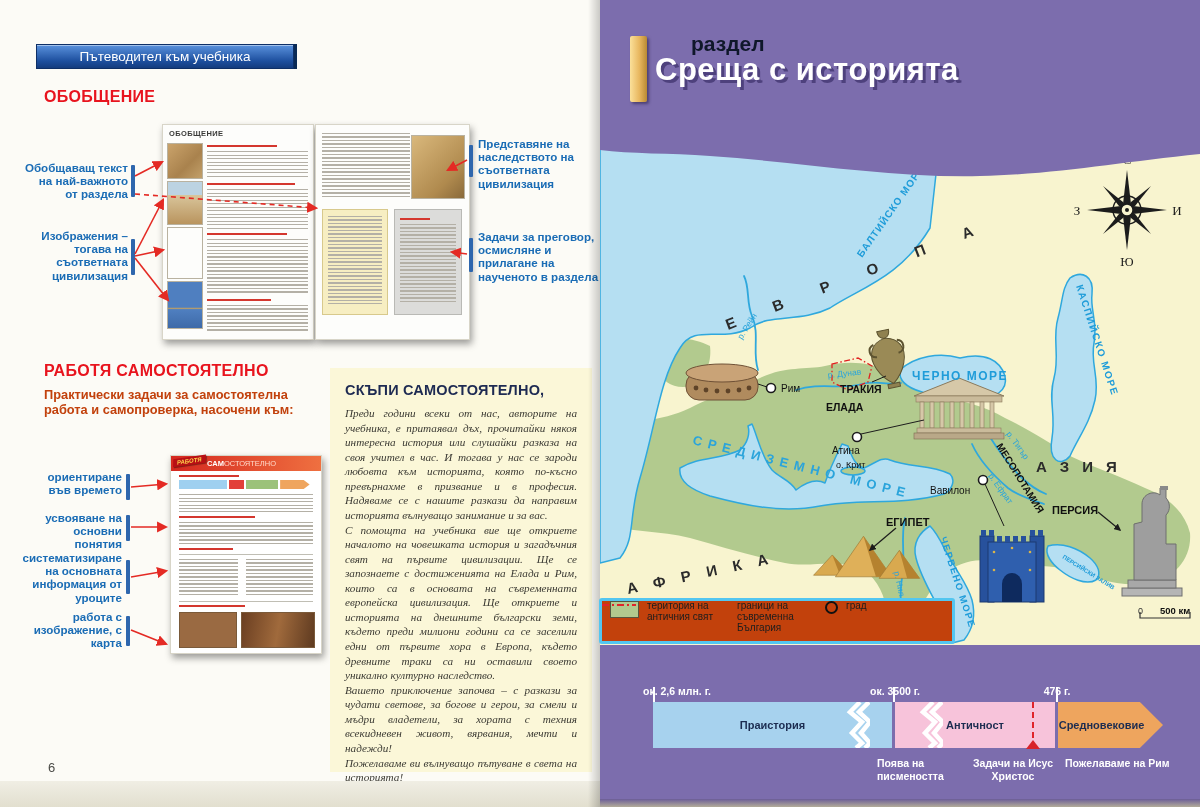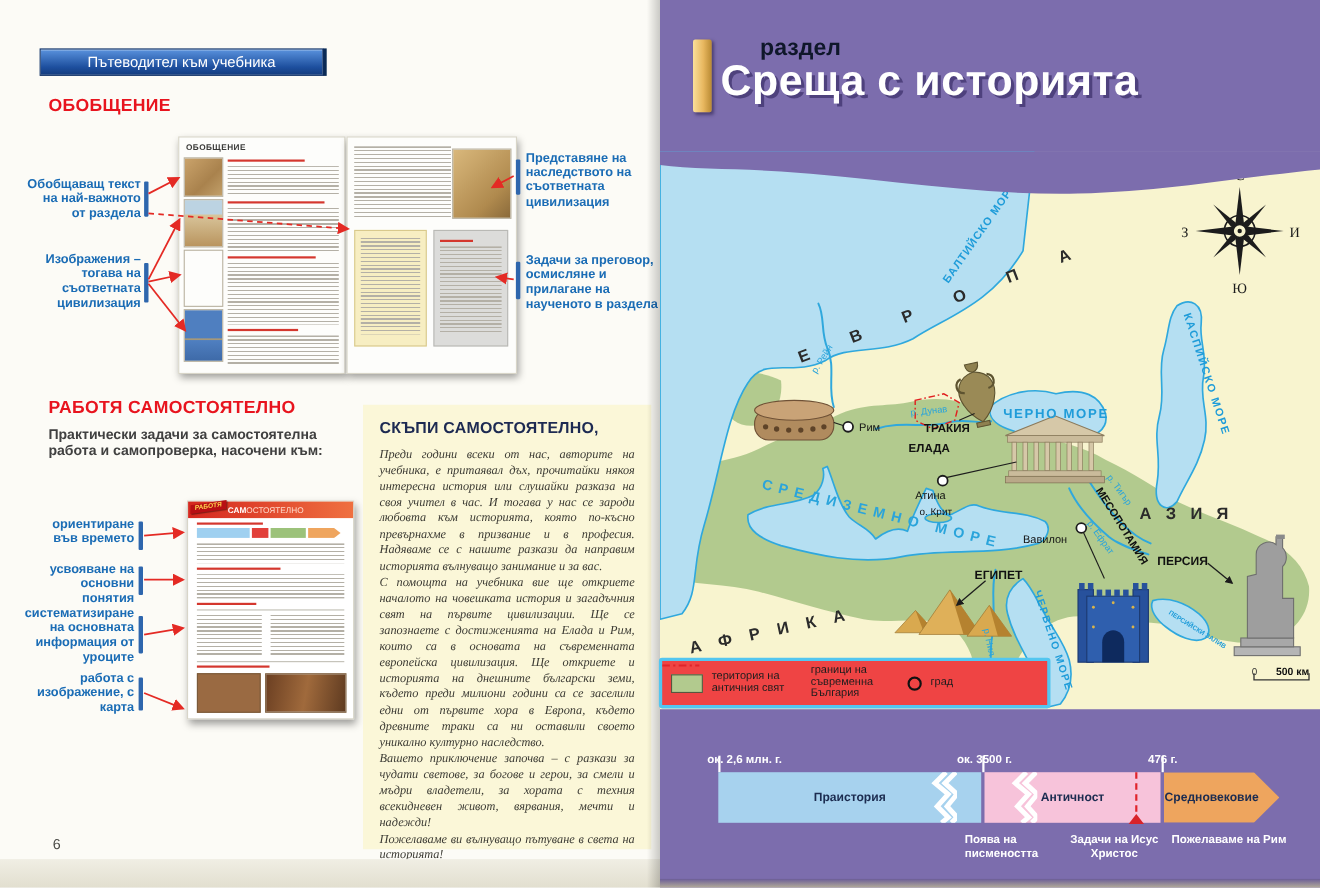--- a/index.html
+++ b/index.html
@@ -10,21 +10,21 @@
   .page-left{position:absolute;left:0;top:0;width:600px;height:807px;background:#fcfbf6;}
   .spine{position:absolute;right:0;top:0;width:12px;height:100%;
          background:linear-gradient(to right,rgba(0,0,0,0),rgba(0,0,0,.20));}
   .bottom-strip{position:absolute;left:0;bottom:0;width:100%;height:26px;
                 background:linear-gradient(#f0eee4,#e2dfcf);}
   .guide-tab{position:absolute;left:36px;top:44px;width:256px;height:23px;
              background:linear-gradient(#5a92dd,#1d4f9e 70%,#143c7e);
              border:1px solid #0e2f66;box-shadow:inset 0 1px 0 rgba(255,255,255,.45),3px 0 0 #0a2a55;
              color:#fff;font-size:13.5px;display:flex;align-items:center;justify-content:center;}
   .red-h{position:absolute;margin:0;color:#e8141e;font-size:16px;font-weight:bold;letter-spacing:.3px;}
-  .red-intro{position:absolute;margin:0;color:#404040;font-size:12.8px;font-weight:bold;line-height:1.18;}
+  .red-intro{position:absolute;margin:0;color:#c2410c;font-size:12.8px;font-weight:bold;line-height:1.18;}
 
   
   .ann{position:absolute;color:#1a6cb5;font-size:11.6px;font-weight:bold;line-height:1.14;}
   .ann.r{text-align:right;}
   .bar{position:absolute;width:4px;background:#2e66ad;border-radius:1px;}
 
   
   .thumb1{position:absolute;left:162px;top:124px;width:306px;height:214px;}
   .t1pg{position:absolute;top:0;height:214px;background:#fdfdfb;
         box-shadow:2px 4px 7px rgba(0,0,0,.38);border:1px solid #d8d5c8;}
@@ -61,27 +61,27 @@
   .arrows{position:absolute;left:0;top:0;pointer-events:none;}
 
   
   .page-right{position:absolute;left:600px;top:0;width:600px;height:807px;background:#7c6dad;}
   .edge-right{position:absolute;left:0;bottom:0;width:100%;height:8px;
               background:linear-gradient(#6b5d97,#b3ac99);}
   .gold-bar{position:absolute;left:30px;top:36px;width:17px;height:66px;border-radius:2px;
             background:linear-gradient(to right,#fbe09a,#e8b75f 55%,#b98a33);
             box-shadow:2px 2px 3px rgba(30,20,60,.5);}
   .section-label{position:absolute;left:56px;top:32px;color:#0f172a;font-size:21px;font-weight:bold;margin-left:35px;}
-  .section-title{position:absolute;left:55px;top:52px;margin:0;color:#fff;font-size:39px;font-weight:800;
+  .section-title{position:absolute;left:55px;top:52px;margin:0;color:#fff;font-size:31px;font-weight:800;
                  letter-spacing:.5px;text-shadow:3px 3px 0 rgba(40,30,85,.55);}
   .map-wrap{position:absolute;left:0;top:138px;width:600px;height:507px;}
   .map-wrap svg{position:absolute;left:0;top:0;}
-  .legend{position:absolute;left:-1px;bottom:1px;width:356px;height:46px;background:#ef4444;
+  .legend{position:absolute;left:-1px;bottom:1px;width:356px;height:46px;background:#c2410c;
           border:3px solid #53c6f0;border-radius:3px;box-sizing:border-box;
-          display:flex;align-items:center;gap:8px;padding:0 8px;font-size:10px;color:#1d1d1d;line-height:1.08;}
+          display:flex;align-items:flex-start;gap:8px;padding:0 8px;font-size:10px;color:#1d1d1d;line-height:1.08;}
   .sw-green{width:27px;height:15px;background:#b2ca8e;border:1px solid #57573f;flex:0 0 auto;}
   .sw-circle{width:9px;height:9px;border:2px solid #111;border-radius:50%;flex:0 0 auto;}
   .legend .lt{width:82px;} .legend .lt2{width:80px;} 
 
   
   .timeline{position:absolute;left:35px;top:685px;width:545px;height:115px;color:#fff;}
   .tl-date{position:absolute;top:0;font-size:10.5px;font-weight:bold;}
   .tl-bar{position:absolute;left:18px;top:17px;width:492px;height:46px;}
   .seg{position:absolute;top:0;height:46px;display:flex;align-items:center;justify-content:center;
        color:#1c2c50;font-size:11px;font-weight:bold;}

